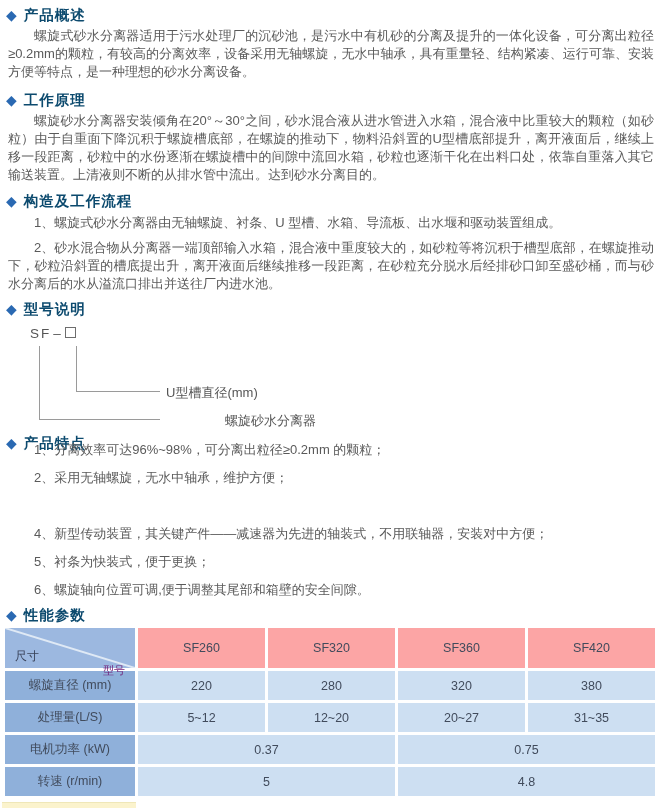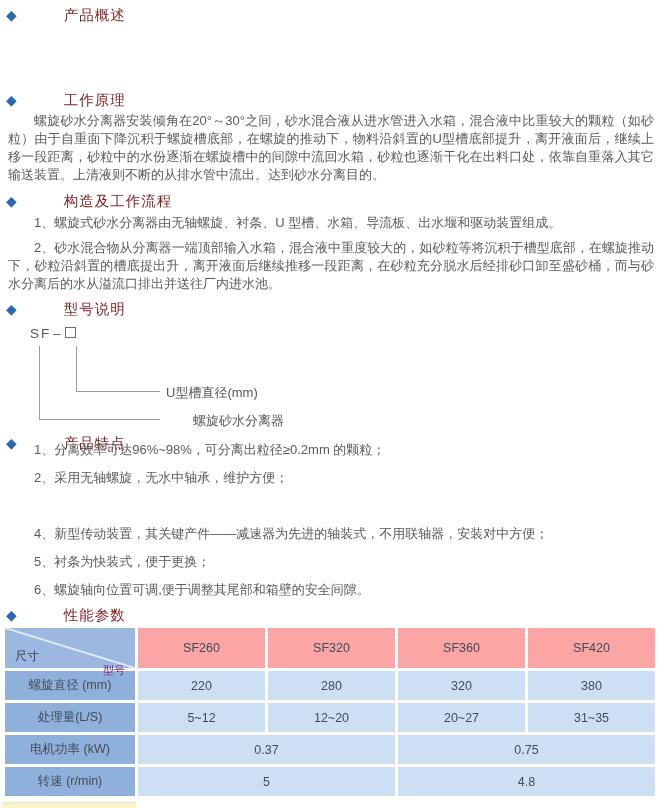--- a/index.html
+++ b/index.html
@@ -12,21 +12,21 @@
   }
   .page { position: absolute; inset: 0; background: #ffffff; }
 
   
   .sec-h {
     position: absolute; left: 6px;
     display: flex; align-items: center; gap: 7px;
     line-height: 18px; white-space: nowrap;
   }
   .diamond { color: #2a69b2; font-size: 14px; line-height: 18px; }
-  .sec-t  { font-size: 14.5px; font-weight: normal; color: #7f1d1d; letter-spacing: 1px; margin-left: 40px; }
+  .sec-t  { font-size: 14.5px; font-weight: bold; color: #0c4a6e; letter-spacing: 1px; }
 
   
   .para, .num-item {
     position: absolute; left: 8px; width: 646px;
     font-size: 13px; line-height: 18px;
     text-indent: 2em; text-align: justify; color: #5a5a5a;
   }
   .feat-item { width: 646px; }
 
   
@@ -38,21 +38,21 @@
   }
   .model-box {
     display: inline-block; width: 11px; height: 11px;
     border: 1px solid #6d6d6d; background: #fff; margin-top: -2px;
   }
   .conn { position: absolute; border-left: 1px solid #9a9a9a; border-bottom: 1px solid #9a9a9a; }
   .conn-box    { left: 76px; top: 20px; width: 84px;  height: 46px; }
   .conn-prefix { left: 39px; top: 20px; width: 121px; height: 74px; }
   .conn-label  { position: absolute; font-size: 13px; color: #555; white-space: nowrap; }
   .lbl-box     { left: 166px; top: 58px; }
-  .lbl-prefix  { left: 150px; top: 86px; padding-left: 43px; }
+  .lbl-prefix  { left: 182px; top: 86px; padding-left: 43px; }
 
   
   .param-table-wrap { position: absolute; left: 2px; top: 625px; width: 656px; }
   table.param {
     border-collapse: separate; border-spacing: 3px;
     width: 656px; table-layout: fixed;
   }
   table.param td {
     text-align: center; vertical-align: middle;
     font-size: 12.5px; color: #414b5c;
@@ -73,20 +73,21 @@
 </style>
 </head>
 <body>
 
 <div class="page">
 
   <div class="sec-h" style="top:6px">
     <span class="diamond">◆</span>
     <span class="sec-t">产品概述</span>
   </div>
+  <div class="para" style="top:27px">螺旋式砂水分离器适用于污水处理厂的沉砂池，是污水中有机砂的分离及提升的一体化设备，可分离出粒径≥0.2mm的颗粒，有较高的分离效率，设备采用无轴螺旋，无水中轴承，具有重量轻、结构紧凑、运行可靠、安装方便等特点，是一种理想的砂水分离设备。</div>
 
   <div class="sec-h" style="top:91px">
     <span class="diamond">◆</span>
     <span class="sec-t">工作原理</span>
   </div>
   <div class="para" style="top:112px">螺旋砂水分离器安装倾角在20°～30°之间，砂水混合液从进水管进入水箱，混合液中比重较大的颗粒（如砂粒）由于自重面下降沉积于螺旋槽底部，在螺旋的推动下，物料沿斜置的U型槽底部提升，离开液面后，继续上移一段距离，砂粒中的水份逐渐在螺旋槽中的间隙中流回水箱，砂粒也逐渐干化在出料口处，依靠自重落入其它输送装置。上清液则不断的从排水管中流出。达到砂水分离目的。</div>
 
   <div class="sec-h" style="top:192px">
     <span class="diamond">◆</span>
     <span class="sec-t">构造及工作流程</span>

